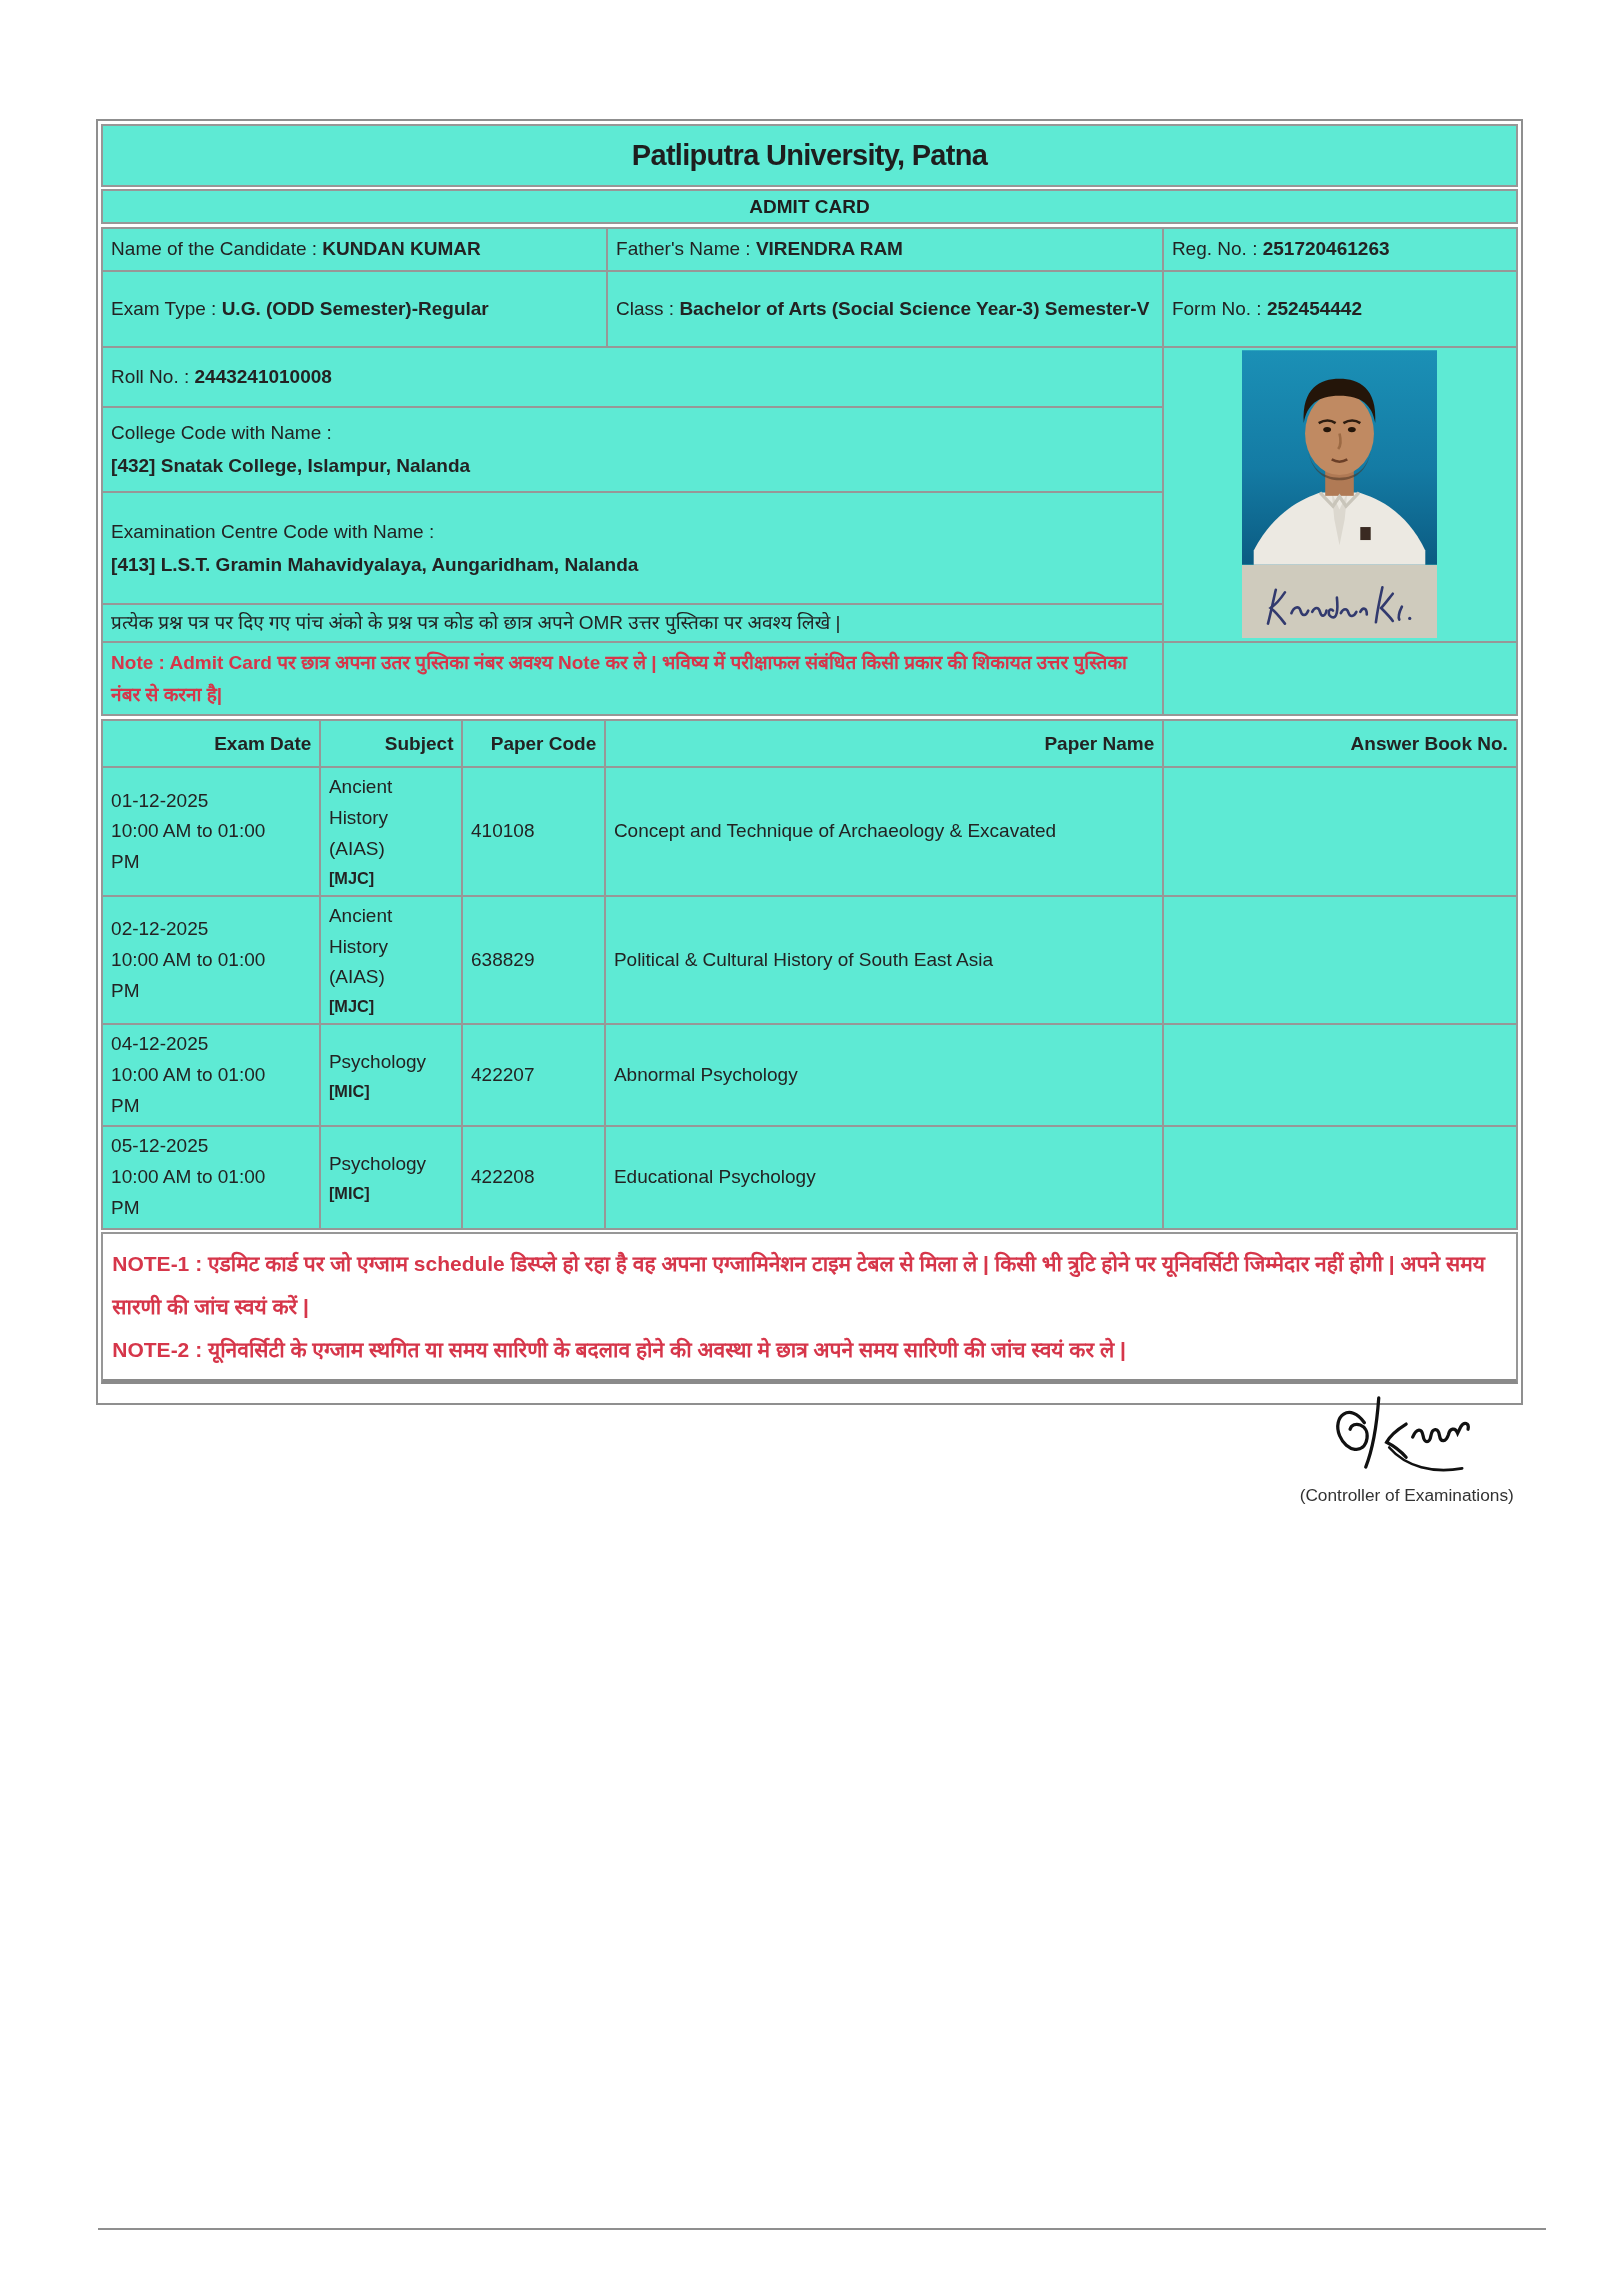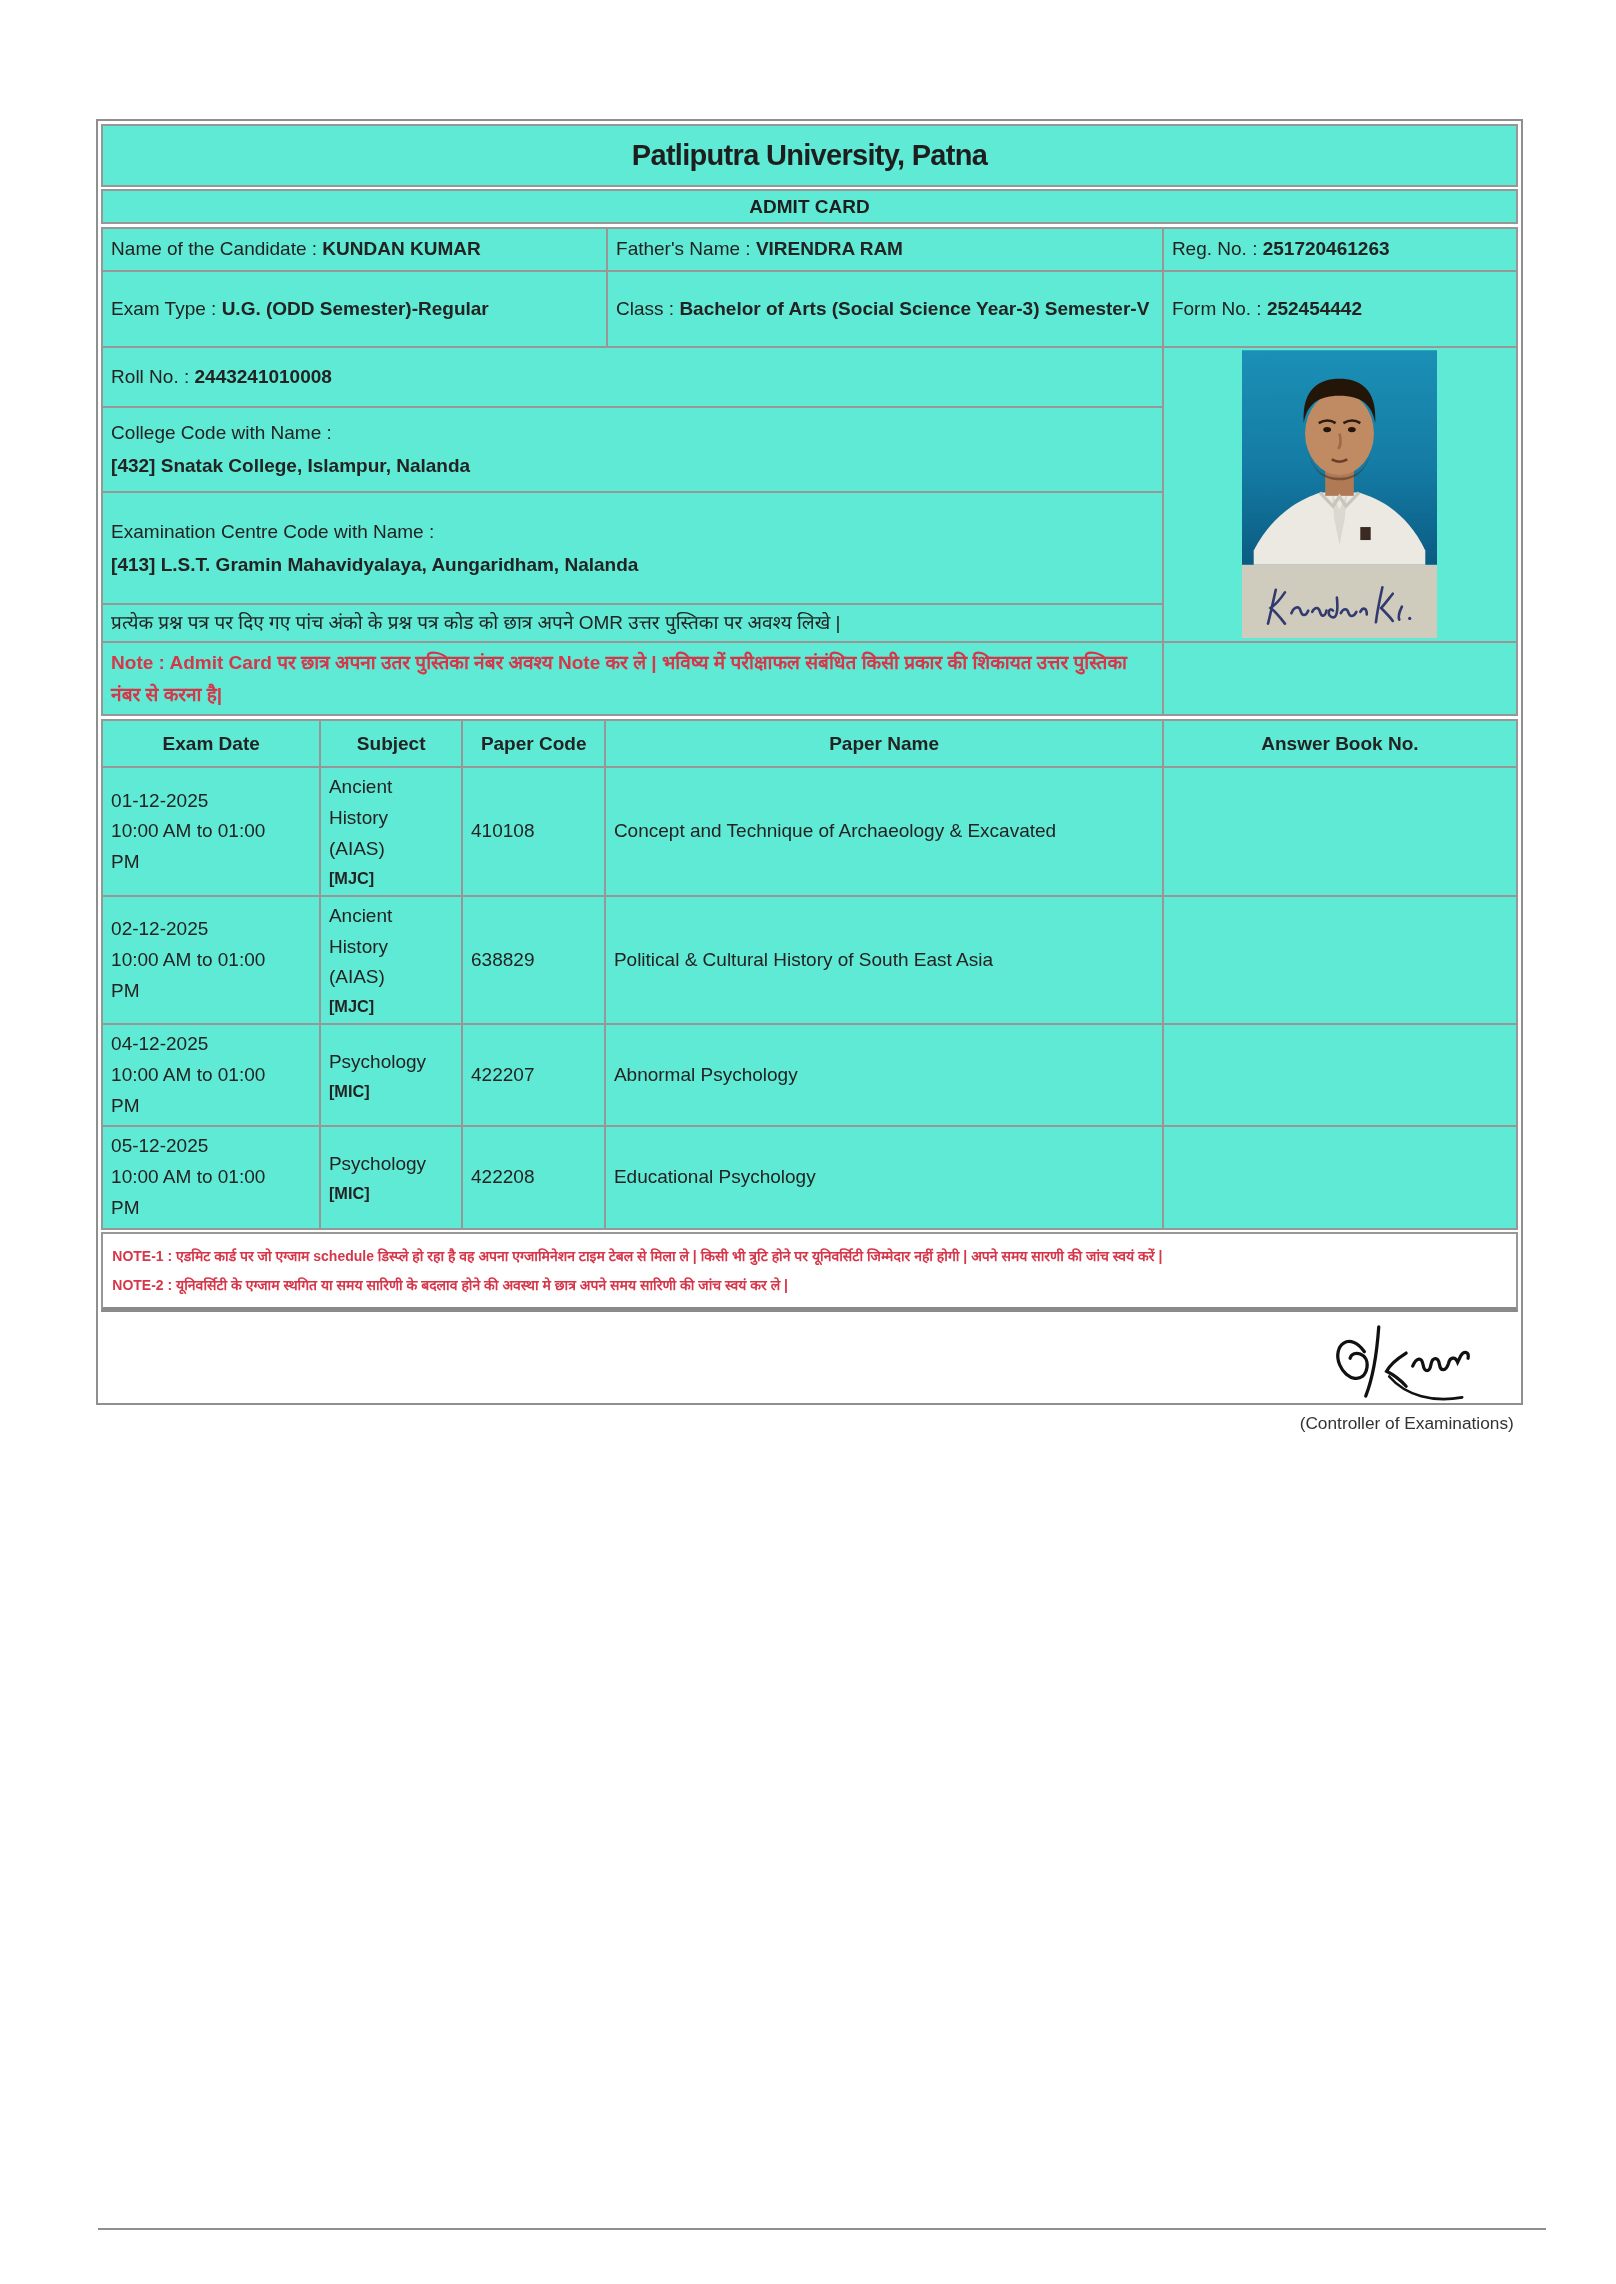--- a/index.html
+++ b/index.html
@@ -37,31 +37,31 @@
   .info-table tr.r6 { height:36px;border-radius:19px; }
   .info-table tr.r7 { height:73px; }
   .two-line { line-height:1.75; }
   .photo-cell { padding:2.6px 0; vertical-align:middle; }
   .photo-wrap { width:195px; margin:0 auto; }
   .photo-img { width:195px; height:215px; display:block; }
   .photo-sign { width:195px; height:73px; display:block; background:#cfcbbd; }
   .red-note { color:#d6364a; font-weight:bold; line-height:1.65; }
   .omr-line { line-height:1.5; }
   .exam-table th {
-    text-align:center; font-weight:bold; height:38px; font-size:19px; padding:3.9px 7.8px;
+    text-align:right; font-weight:bold; height:38px; font-size:19px; padding:3.9px 7.8px;
   }
   .exam-table tr.data-row { height:102px; }
   .exam-table td { line-height:1.62; }
   .time-wrap { max-width:177px; }
   .subject-cell { padding-right:19.5px; }
   .subject-tag { font-weight:bold; font-size:16.3px; }
   .notes-box {
     border:2px solid #979797; border-bottom:5.9px solid #8a8a8a;
     box-sizing:border-box; padding:7.8px 9px; margin-bottom:0;
-    color:#d6364a; font-weight:bold; font-size:14px; line-height:2.05;
+    color:#d6364a; font-weight:bold; font-size:21px; line-height:2.05;
   }
   .sig-area { position:relative; height:136px; }
   .controller-sig { position:absolute; right:18px; top:6.5px; }
   .controller-label {
     position:absolute; right:3.9px; bottom:14.3px; font-size:17.3px; color:#333;
     font-weight:normal;
   }
   .bottom-rule {
     position:absolute; left:98px; top:2228px; width:1448px; height:2px;
     background:#8f8f8f;

